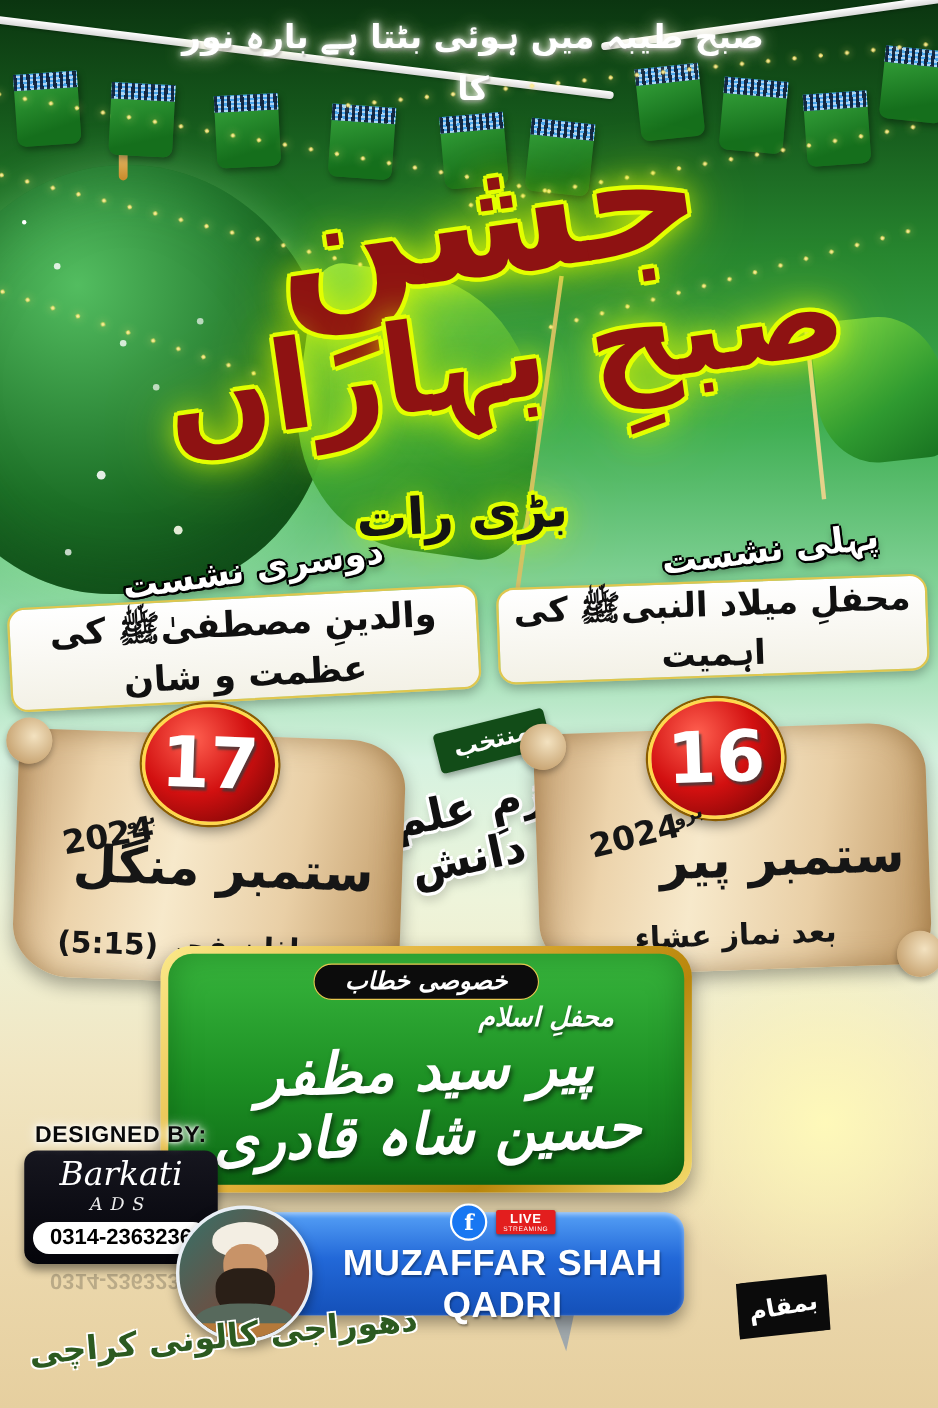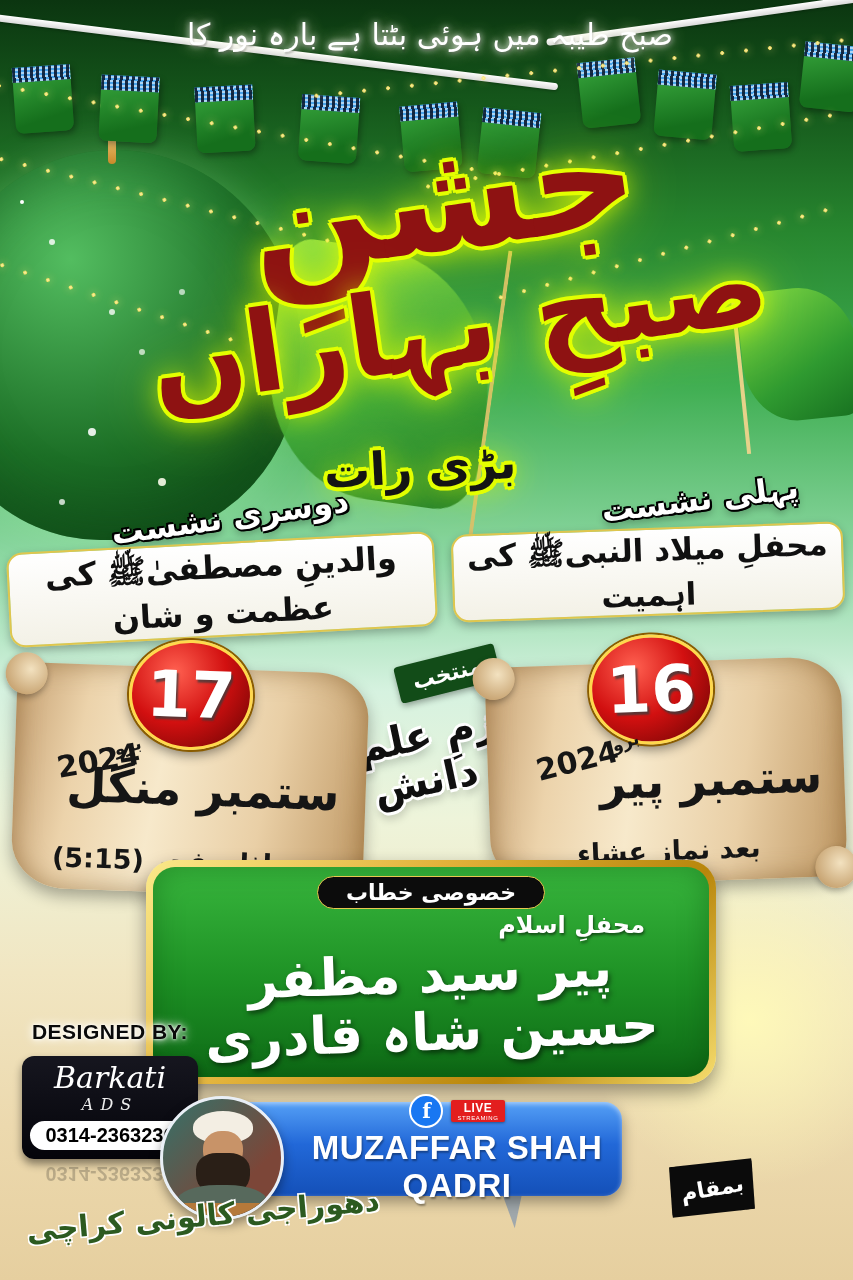--- a/index.html
+++ b/index.html
@@ -37,21 +37,21 @@
   .rope{height:7px;background:linear-gradient(180deg,#ffffff,#d9d9d9);border-radius:4px;box-shadow:0 1px 3px rgba(0,0,0,.3);}
   .bflag{width:58px;height:66px;background:linear-gradient(165deg,#39a83e,#156f1c 75%);
     border-radius:2px 2px 8px 8px;box-shadow:2px 3px 6px rgba(0,0,0,.35);}
   .bflag::before{content:"";position:absolute;left:0;right:0;top:0;height:15px;background-color:#4aa3e8;
     background-image:repeating-linear-gradient(90deg,rgba(8,24,48,.9) 0 3px,transparent 3px 6px),
       repeating-linear-gradient(0deg,rgba(255,255,255,.55) 0 2px,transparent 2px 4px);}
   .lights{height:9px;background-image:radial-gradient(circle 3px at 5px 4px,#fff8c8 0,#ffe463 55%,rgba(255,228,99,0) 72%);
     background-size:24px 9px;background-repeat:repeat-x;filter:drop-shadow(0 0 4px #ffec80);opacity:.95;}
 
   
-  .couplet{left:150px;top:12px;width:560px;text-align:center;color:#fff;font-size:30px;font-weight:normal;
+  .couplet{left:150px;top:12px;width:560px;text-align:center;color:#fff;font-size:30px;font-weight:bold;
     line-height:1.55;text-shadow:0 0 6px rgba(255,255,255,.95),0 0 16px rgba(255,255,200,.85),1px 2px 2px rgba(0,0,0,.35);}
   .title{left:140px;top:128px;width:620px;transform:rotate(-8deg);text-align:center;color:#8e1212;font-weight:bold;}
   .title .l1{font-size:148px;line-height:.95;}
   .title .l2{font-size:112px;line-height:1;white-space:nowrap;}
   .glowtext{text-shadow:4px 0 0 #e3ff00,-4px 0 0 #e3ff00,0 4px 0 #e3ff00,0 -4px 0 #e3ff00,
     3px 3px 0 #e3ff00,-3px -3px 0 #e3ff00,3px -3px 0 #e3ff00,-3px 3px 0 #e3ff00,
     0 0 28px rgba(227,255,0,.95),0 0 60px rgba(227,255,0,.6);}
   .bari{left:240px;top:440px;width:360px;text-align:center;font-size:46px;font-weight:bold;color:#141414;transform:rotate(-3deg);}
 
   .sess-label{font-size:32px;font-weight:bold;color:#fff;text-align:center;
@@ -75,37 +75,37 @@
   .scr-year{position:absolute;font-size:30px;font-weight:bold;color:#161616;transform:rotate(-12deg);}
   .scr-md{position:absolute;font-size:46px;font-weight:bold;color:#161616;white-space:nowrap;}
   .scr-byroz{position:absolute;top:-22px;right:36%;font-size:17px;font-weight:bold;transform:rotate(-18deg);}
   .scr-time{position:absolute;left:0;right:0;bottom:16px;text-align:center;font-size:27px;font-weight:bold;color:#161616;}
 
   .mid-tag{background:#124c18;color:#fff;font-size:22px;font-weight:bold;padding:6px 16px;border-radius:4px;
     transform:rotate(-14deg);display:inline-block;box-shadow:0 3px 6px rgba(0,0,0,.35);}
   .mid-bazm{font-size:40px;font-weight:bold;color:#101010;text-align:center;line-height:1.12;transform:rotate(-12deg);
     text-shadow:3px 0 0 #fff,-3px 0 0 #fff,0 3px 0 #fff,0 -3px 0 #fff,2px 2px 0 #fff,-2px -2px 0 #fff,0 6px 10px rgba(0,0,0,.25);}
 
-  .banner-outer{left:146px;top:860px;width:570px;height:224px;border-radius:28px;padding:7px;box-sizing:border-box;
-    background:linear-gradient(135deg,#fbe98a,#e2b23a 38%,#b8860b 72%,#f6dd6e);box-shadow:0 8px 18px rgba(0,0,0,.38);}
+  .banner-outer{left:146px;top:860px;width:483px;height:224px;border-radius:28px;padding:7px;box-sizing:border-box;
+    background:linear-gradient(135deg,#fbe98a,#e2b23a 38%,#b8860b 72%,#f6dd6e);box-shadow:0 8px 18px rgba(0,0,0,.38);font-style:italic;}
   .banner-inner{width:100%;height:100%;border-radius:22px;position:relative;
     background:linear-gradient(180deg,#38b63d,#1d9024 55%,#0e6a16);
     display:flex;flex-direction:column;align-items:center;box-shadow:inset 0 0 30px rgba(0,60,0,.35);}
   .khitab-pill{margin-top:9px;background:#0c0c0c;color:#fff;font-size:22px;font-weight:bold;
     padding:3px 28px;border-radius:18px;border:1px solid #e8c84f;}
   .honorific{align-self:flex-end;margin:2px 64px 0 0;color:#fff;font-size:24px;font-weight:bold;
     text-shadow:1px 2px 3px rgba(0,0,0,.55);}
   .speaker-name{flex:1;display:flex;align-items:center;justify-content:center;padding:0 16px 10px;
     color:#fff;font-size:52px;font-weight:bold;text-align:center;line-height:1.12;transform:rotate(-2deg);
     text-shadow:2px 3px 5px rgba(0,0,0,.5);}
 
   .designer{left:22px;top:1020px;width:176px;text-align:center;font-family:"Liberation Sans",sans-serif;}
   .d-head{font-size:21px;font-weight:bold;color:#0a0a0a;letter-spacing:.5px;
     text-shadow:0 0 3px #fff,0 0 7px #fff,0 0 12px #fff;}
-  .d-box{margin-top:12px;background:linear-gradient(180deg,#16161f,#04040a);border-radius:12px;
+  .d-box{margin-top:2px;background:linear-gradient(180deg,#16161f,#04040a);border-radius:12px;
     padding:6px 8px 9px;box-shadow:0 5px 9px rgba(0,0,0,.45);}
   .d-name{font-family:"DejaVu Serif",serif;font-style:italic;color:#fff;font-size:30px;line-height:1.05;}
   .d-sub{font-family:"DejaVu Serif",serif;font-style:italic;color:#eee;font-size:16px;letter-spacing:7px;margin-top:1px;}
   .d-phone{margin-top:7px;background:#fff;border-radius:16px;font-size:20px;font-weight:bold;color:#000;padding:3px 4px;}
   .d-reflect{margin-top:3px;transform:scaleY(-1);opacity:.22;font-size:20px;font-weight:bold;color:#111;}
 
   .fb-bar{left:228px;top:1102px;width:394px;height:94px;border-radius:18px;
     background:linear-gradient(180deg,#55a0f6,#2268d8 45%,#1450b8);
     box-shadow:0 6px 14px rgba(0,0,0,.35),inset 0 2px 5px rgba(255,255,255,.5);
     display:flex;flex-direction:column;justify-content:center;padding-left:64px;box-sizing:border-box;

